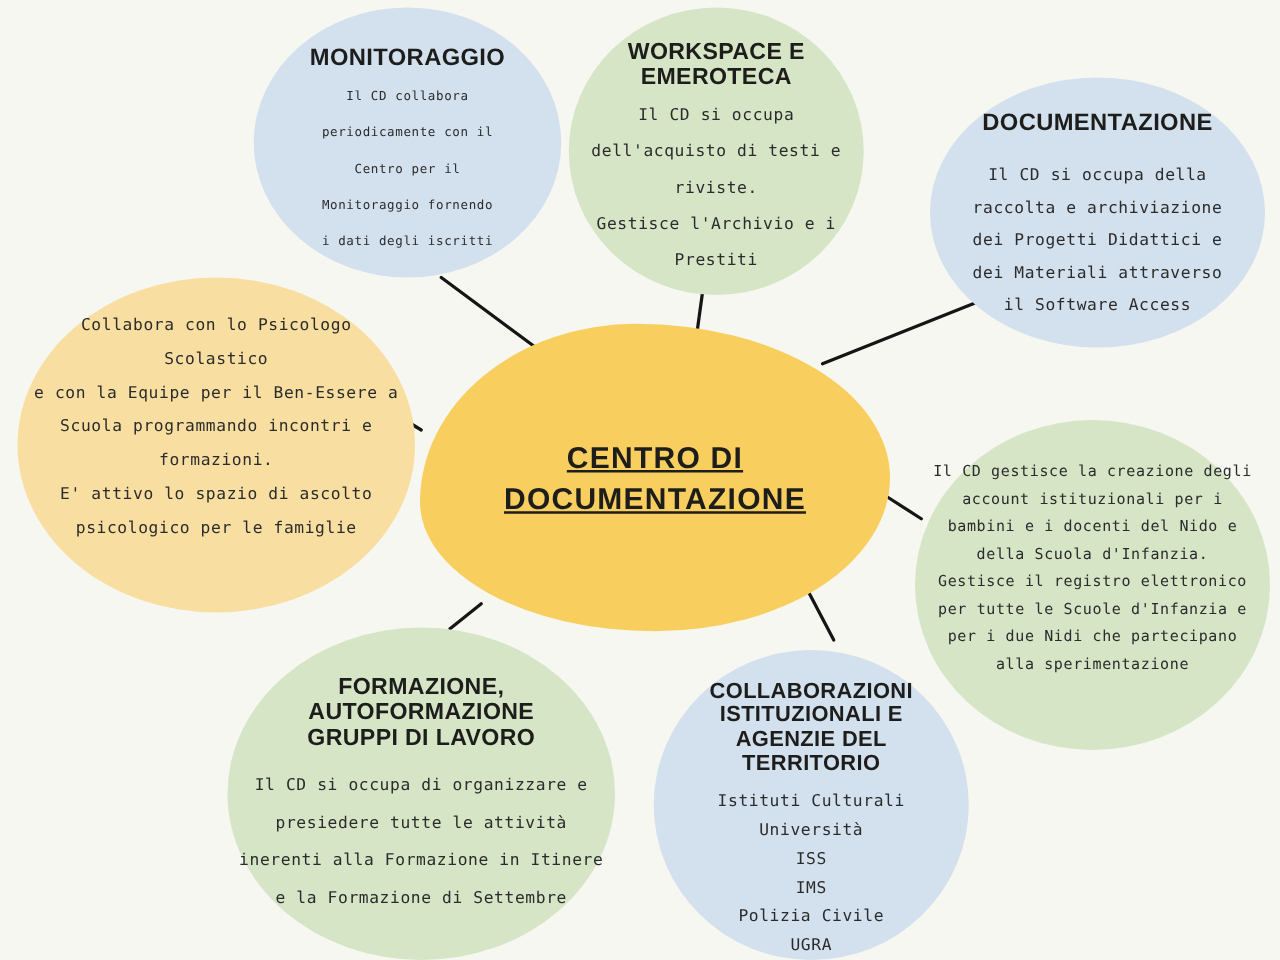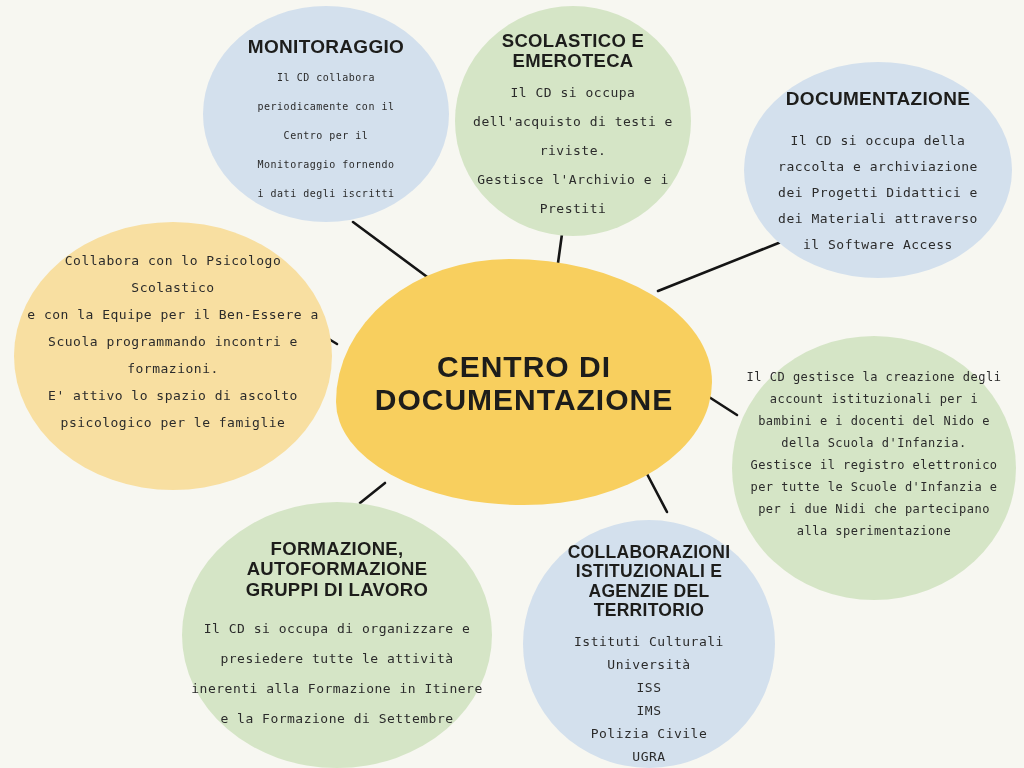--- a/index.html
+++ b/index.html
@@ -64,22 +64,22 @@
 
   .center-blob{
     position:absolute;left:336px;top:259px;width:376px;height:246px;
     background:var(--yellow-center,#f8cf5e);
     border-radius:46% 54% 50% 50% / 58% 50% 50% 42%;
     display:flex;flex-direction:column;justify-content:center;align-items:center;
     text-align:center;padding-top:2px;box-sizing:border-box;
   }
   .center-title-bold{
     font-family:"Liberation Sans",sans-serif;font-weight:700;
-    font-size:30px;line-height:33px;letter-spacing:1px;
-    color:var(--ink,#1d1d1b);white-space:pre-line;
+    font-size:24px;line-height:33px;letter-spacing:1px;
+    color:var(--ink,#1d1d1b);white-space:pre-line;text-decoration:underline;
   }
   .center-title-italic{
     font-family:"Liberation Sans",sans-serif;font-style:italic;font-weight:400;
     font-size:29px;line-height:32px;letter-spacing:1px;
     color:var(--ink,#1d1d1b);white-space:pre-line;
   }
 </style>
 </head>
 <body>
 
@@ -98,21 +98,21 @@
   <div class="node blue n1">
     <h2>MONITORAGGIO</h2>
     <p>Il CD collabora
 periodicamente con il
 Centro per il
 Monitoraggio fornendo
 i dati degli iscritti</p>
   </div>
 
   <div class="node green n2">
-    <h2>SCOLASTICO E
+    <h2>WORKSPACE E
 EMEROTECA</h2>
     <p>Il CD si occupa
 dell'acquisto di testi e
 riviste.
 Gestisce l'Archivio e i
 Prestiti</p>
   </div>
 
   <div class="node blue n3">
     <h2>DOCUMENTAZIONE</h2>

